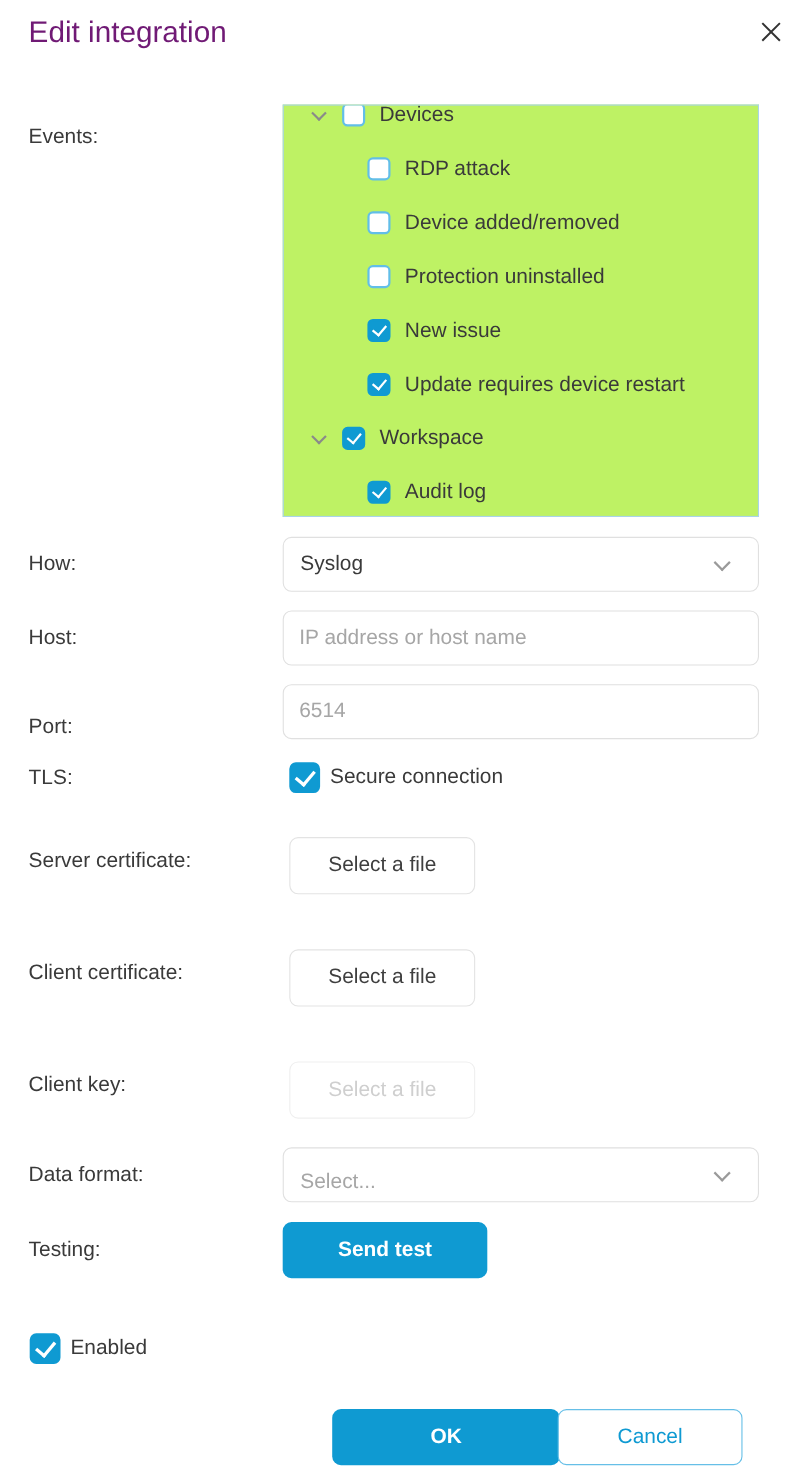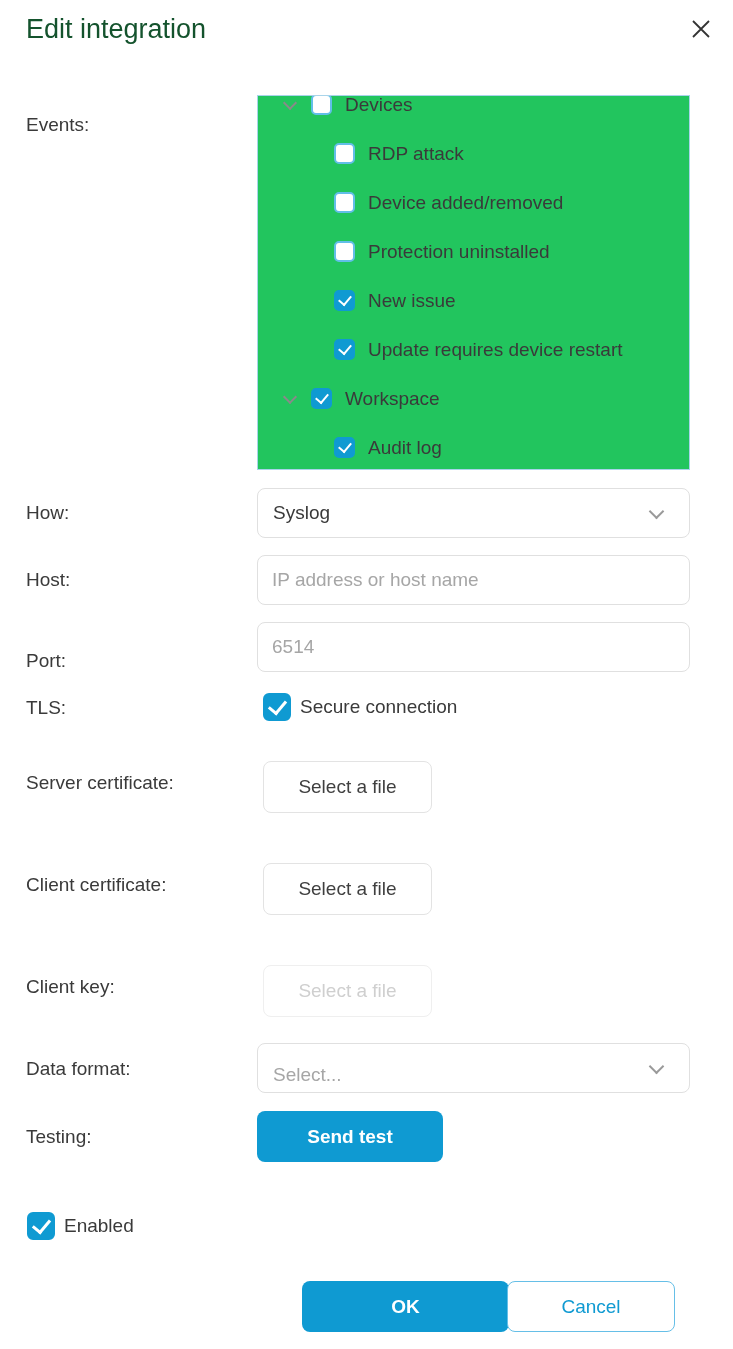--- a/index.html
+++ b/index.html
@@ -1,25 +1,25 @@
 <!DOCTYPE html>
 <html><head>
 <meta charset="utf-8">
 <style>
   html,body{margin:0;padding:0;background:#fff;}
   body{width:733px;height:1349px;position:relative;overflow:hidden;
        font-family:"Liberation Sans","DejaVu Sans",sans-serif;color:#3a3a3a;}
   .abs{position:absolute;}
   
-  .title{left:26px;top:14px;font-size:27px;color:#14532d;font-weight:400;}
+  .title{left:26px;top:14px;font-size:27px;color:#701a75;font-weight:400;}
   .close-btn{left:686px;top:16px;width:30px;height:30px;cursor:pointer;display:flex;align-items:center;justify-content:center;}
   
   .lbl{font-size:19px;color:#3a3a3a;line-height:24px;}
   
-  .tree{left:257px;top:95px;width:433px;height:375px;border:1px solid #a9d4ea;box-sizing:border-box;overflow:hidden;background:#22c55e;}
+  .tree{left:257px;top:95px;width:433px;height:375px;border:1px solid #a9d4ea;box-sizing:border-box;overflow:hidden;background:#bef264;}
   .tree-inner{margin-top:-16px;}
   .tree-row{height:49px;display:flex;align-items:center;box-sizing:border-box;}
   .tree-row.group{padding-left:24px;}
   .tree-row.child{padding-left:76px;}
   .chev-wrap{width:16px;height:16px;margin-right:13px;display:flex;align-items:center;justify-content:center;cursor:pointer;}
   .chev{width:8px;height:8px;border-right:2px solid #8a8a8a;border-bottom:2px solid #8a8a8a;transform:rotate(45deg);margin-top:-4px;}
   .cb{box-sizing:border-box;flex:0 0 auto;cursor:pointer;position:relative;}
   .cb.small{width:21px;height:21px;border-radius:5px;}
   .cb.big{width:28px;height:28px;border-radius:6px;}
   .cb.unchecked{background:#fff;border:2px solid #62bee8;}

